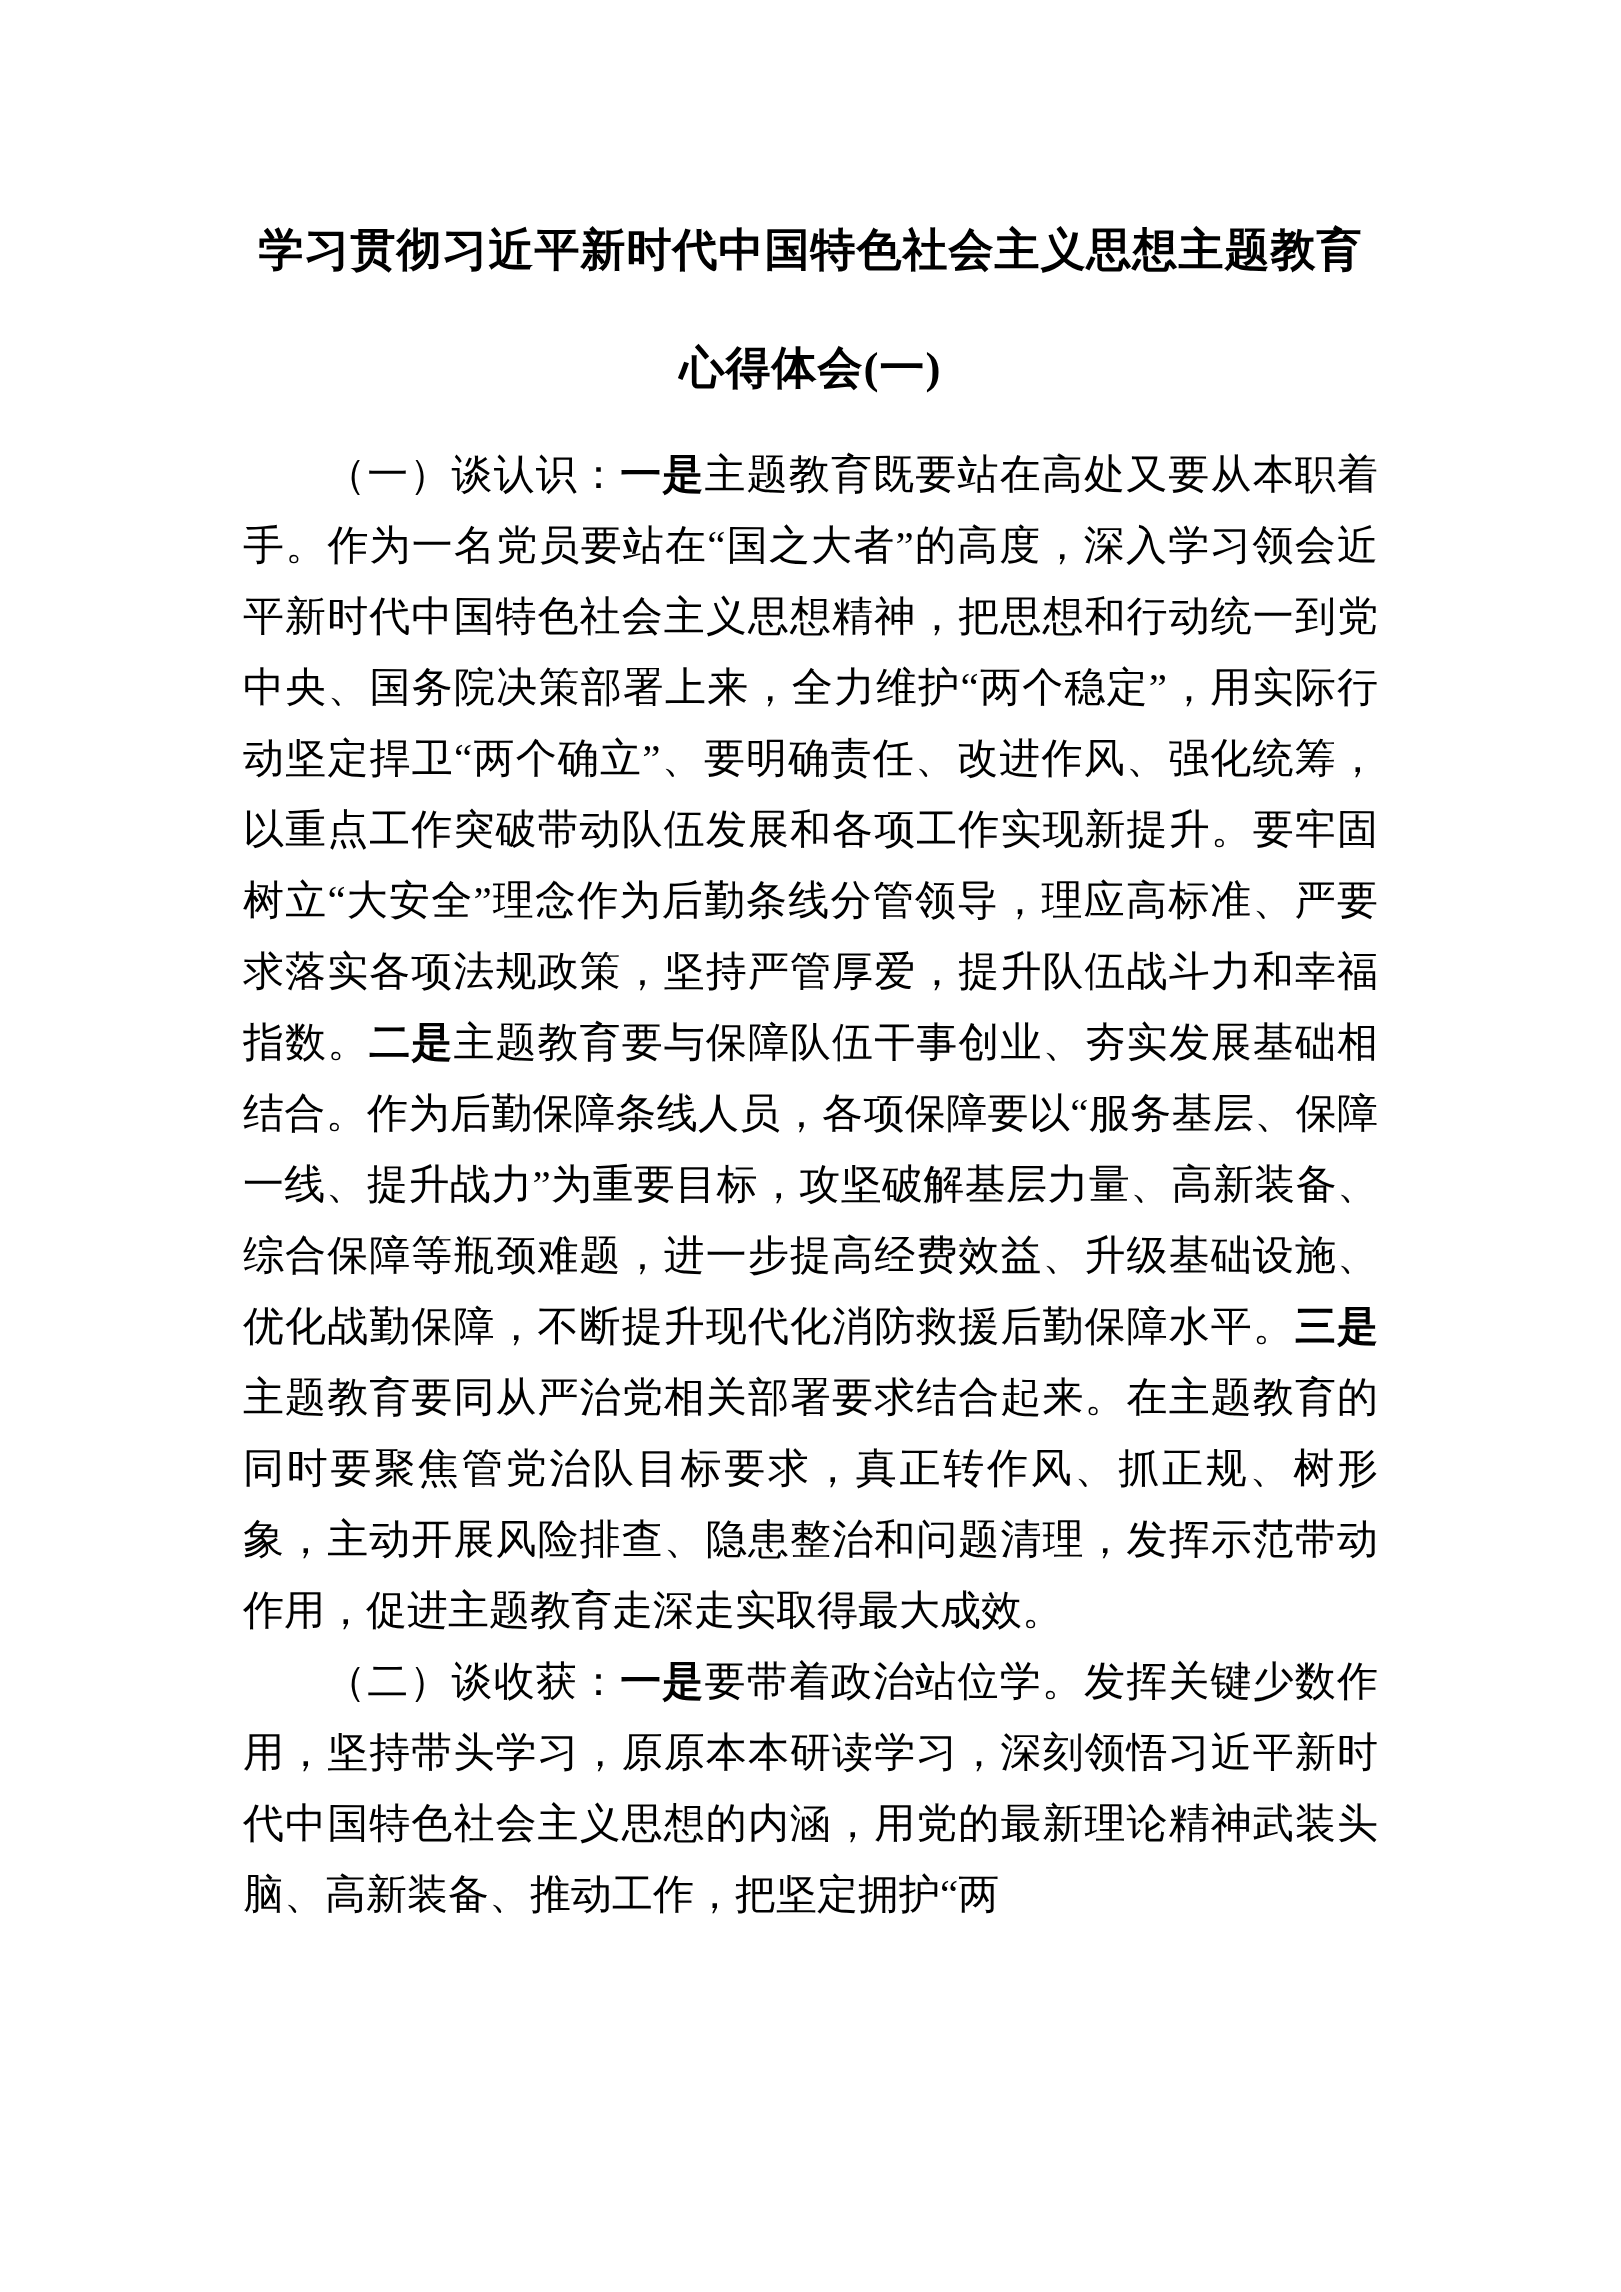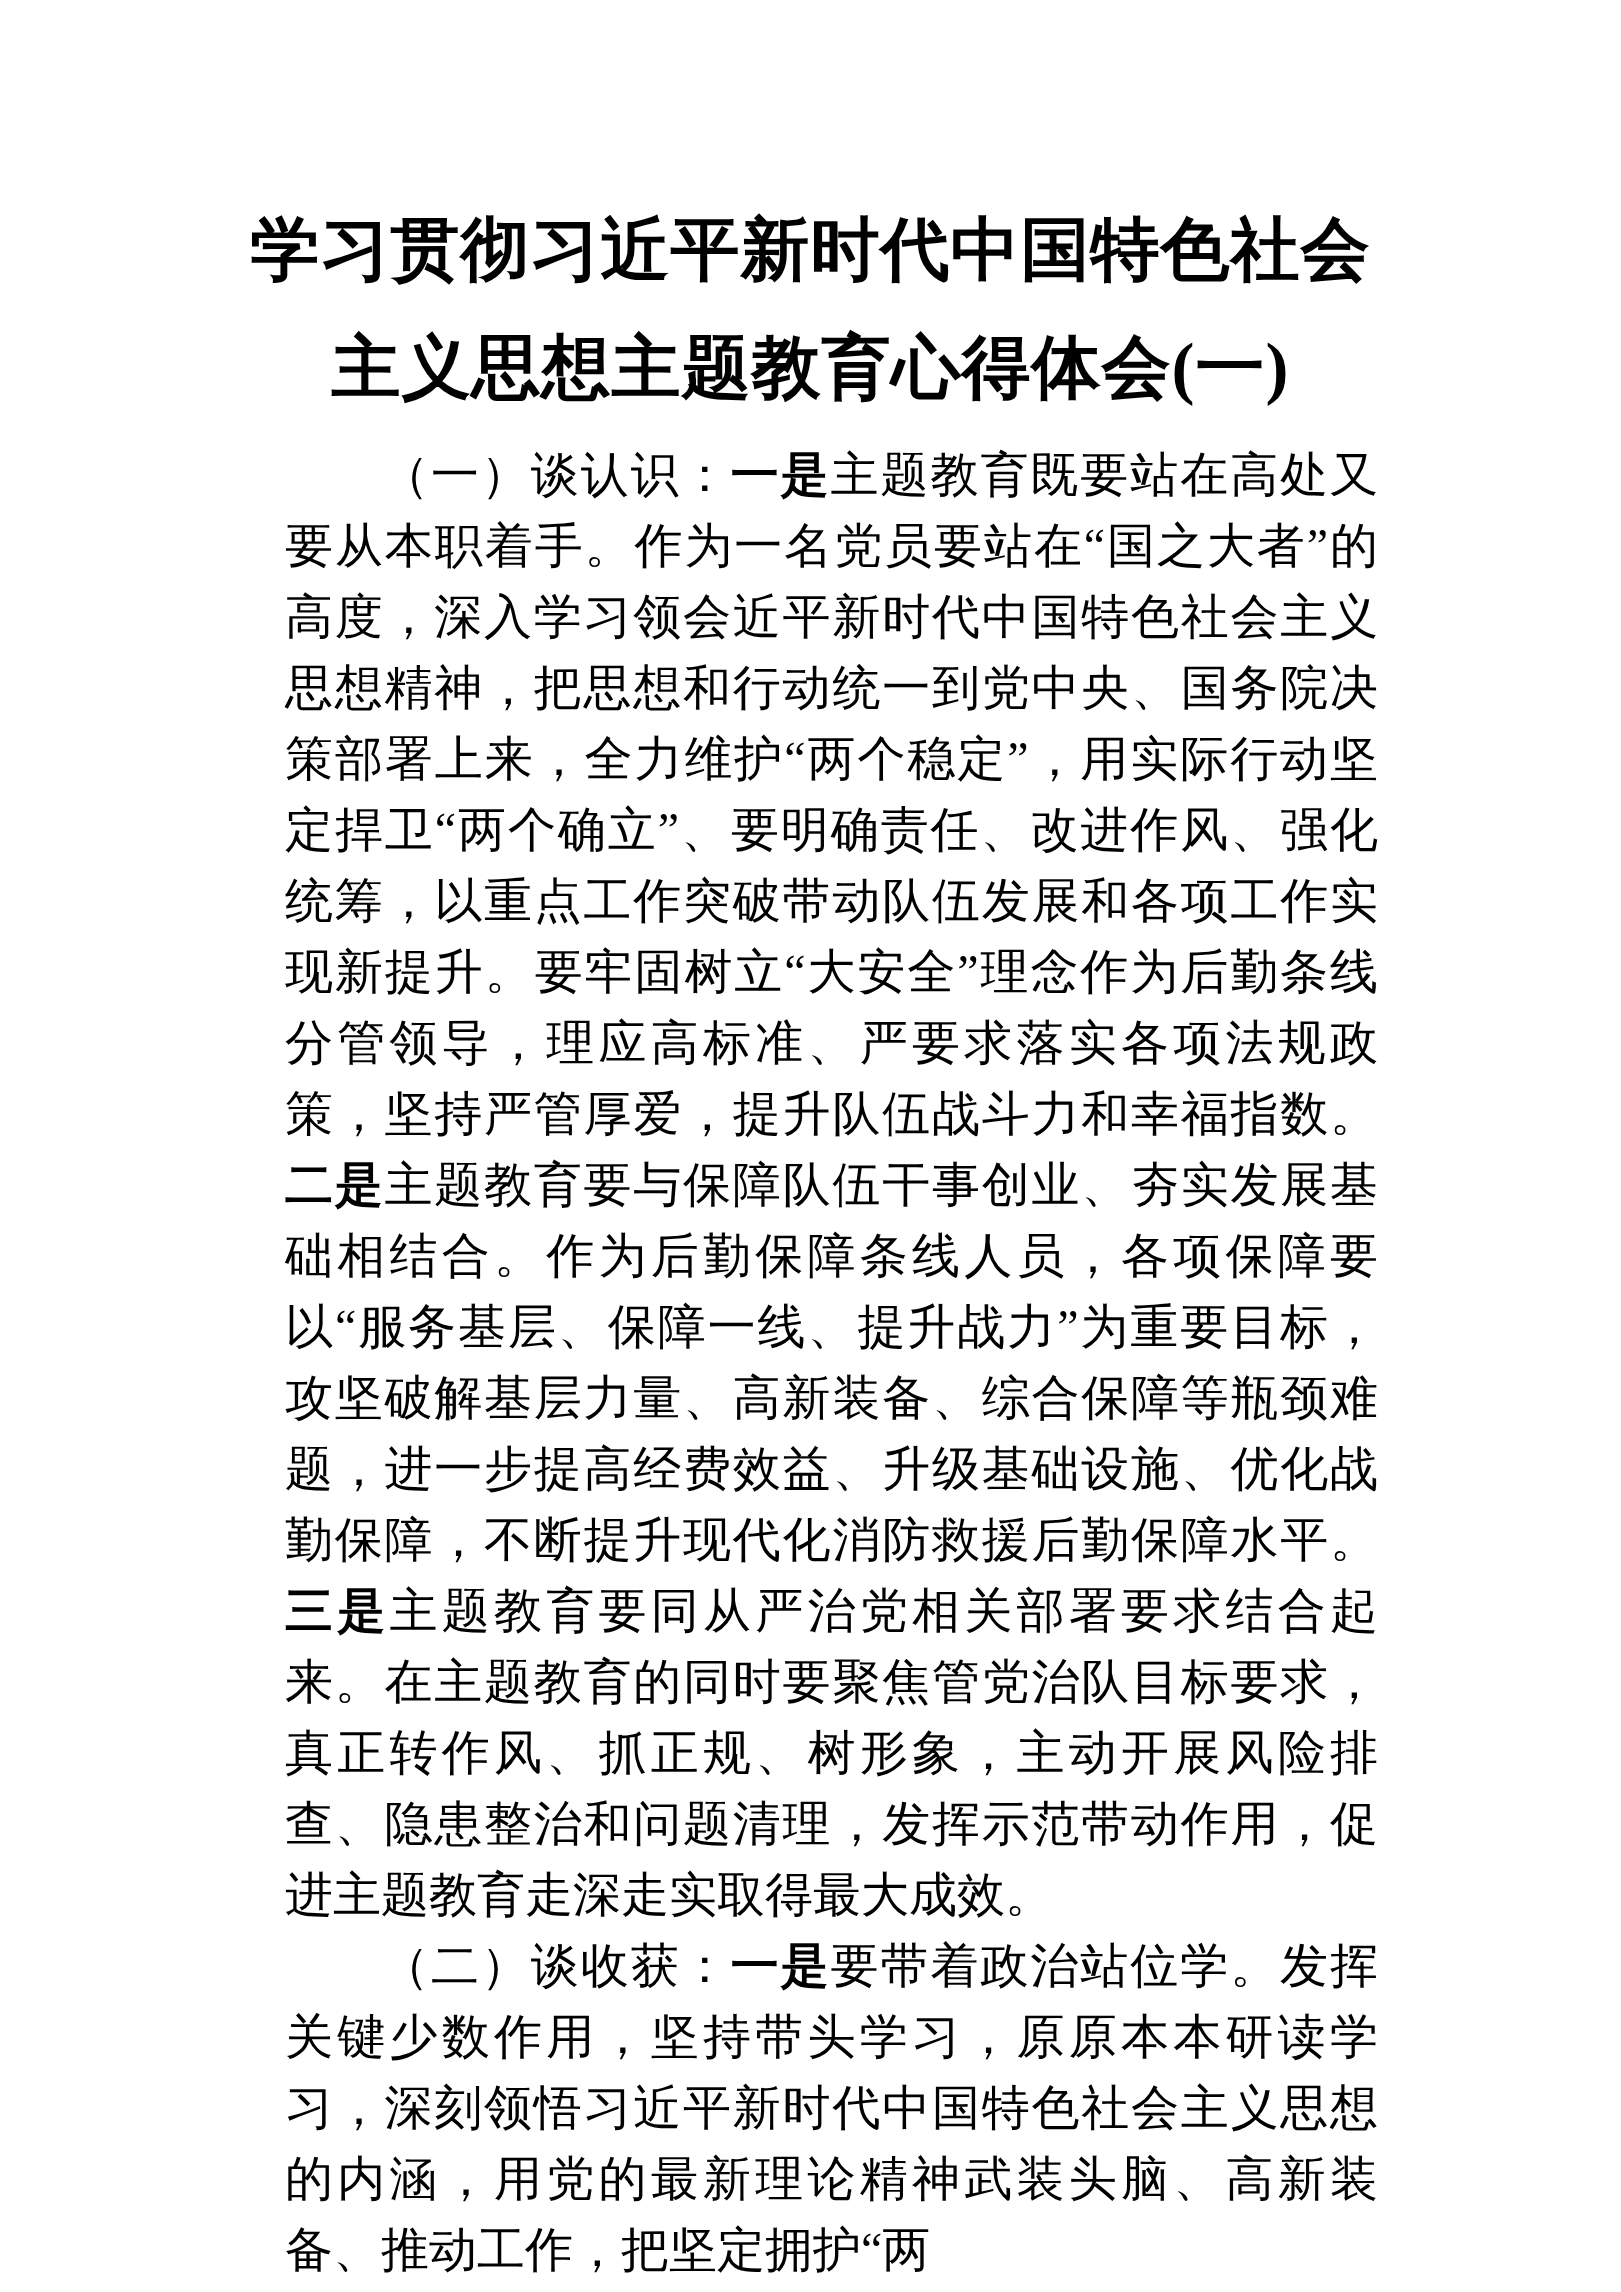--- a/index.html
+++ b/index.html
@@ -14,30 +14,29 @@
     margin: 0 auto;
     background: #ffffff;
     box-sizing: border-box;
     padding: 191px 243px 0 243px;
     overflow: hidden;
     color: #000000;
     font-family: "Liberation Serif", "DejaVu Serif", serif;
   }
   .doc-title {
     margin: 0 auto 11.8px auto;
-    font-size: 69px;
+    font-size: 45px;
     font-weight: bold;
     line-height: 118px;
     text-align: center;
     letter-spacing: 1px;
   }
   .doc-body {
-    font-size: 48px;
+    font-size: 41px;
     line-height: 71px;
-    margin-left: 42px;
   }
   .para {
     margin: 0;
     text-indent: 2em;
     text-align: justify;
     text-justify: inter-ideograph;
   }
   .bold {
     font-weight: bold;
   }

